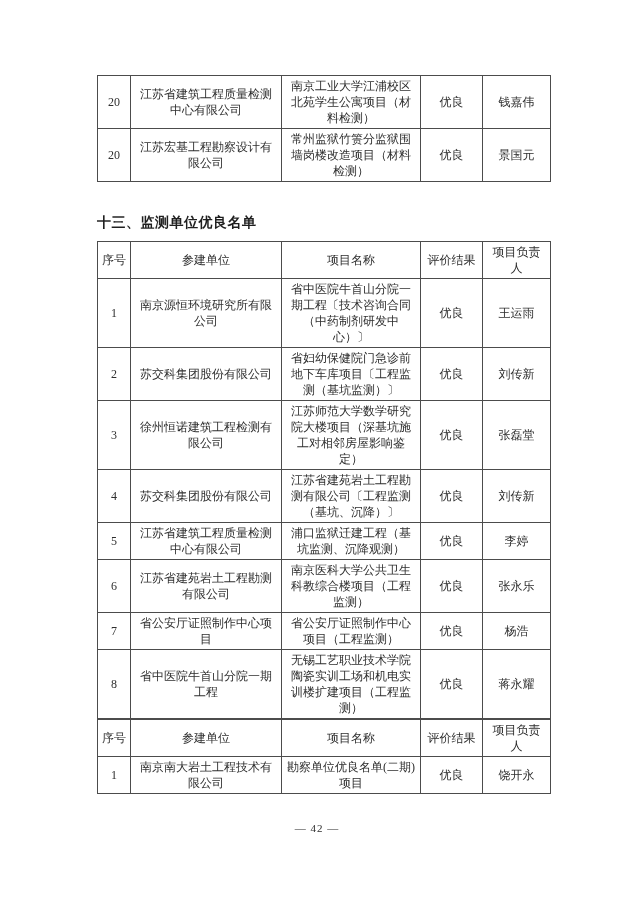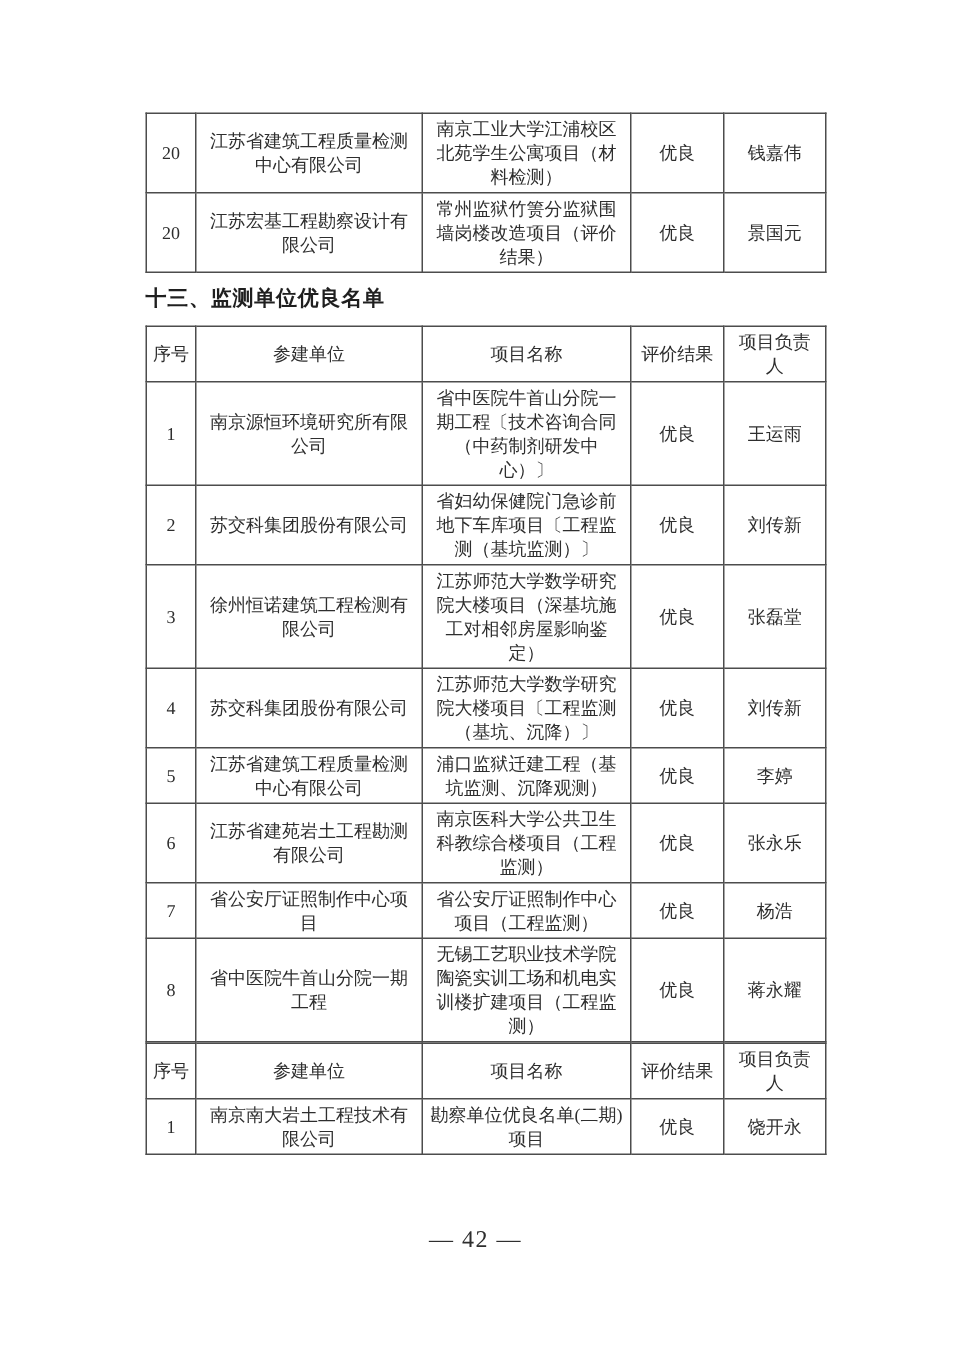--- a/index.html
+++ b/index.html
@@ -23,24 +23,24 @@
   col.c-project{width:139px;}
   col.c-result{width:62px;}
   col.c-person{width:68px;}
   th.col-no{padding:2px 9px;}
   .section-heading{
     font-family:"Liberation Sans","DejaVu Sans",sans-serif;
     font-weight:700;font-size:14px;line-height:16px;color:#1f1f1f;
     margin:14px 0 11px 0;letter-spacing:0.5px;
   }
   .table-top{margin-bottom:0;}
-  .gap-a{margin-top:8px;}
+  .gap-a{margin-top:32px;}
   .page-footer{
-    width:440px;text-align:center;margin-top:48px;
-    font-size:16px;color:#2e2e2e;letter-spacing:1px;
+    width:440px;text-align:center;margin-top:28px;
+    font-size:11px;color:#2e2e2e;letter-spacing:1px;
   }
 </style>
 </head>
 <body>
 
 <div class="page">
 
   <table class="data-table table-top">
     <colgroup>
       <col class="c-no">
@@ -53,21 +53,21 @@
         <tr>
           <td class="col-no">20</td>
           <td class="col-unit">江苏省建筑工程质量检测中心有限公司</td>
           <td class="col-project">南京工业大学江浦校区北苑学生公寓项目（材料检测）</td>
           <td class="col-result">优良</td>
           <td class="col-person">钱嘉伟</td>
         </tr>
         <tr>
           <td class="col-no">20</td>
           <td class="col-unit">江苏宏基工程勘察设计有限公司</td>
-          <td class="col-project">常州监狱竹箦分监狱围墙岗楼改造项目（评价结果）</td>
+          <td class="col-project">常州监狱竹箦分监狱围墙岗楼改造项目（材料检测）</td>
           <td class="col-result">优良</td>
           <td class="col-person">景国元</td>
         </tr>
       </tbody>
   </table>
 
   <h2 class="section-heading gap-a">十三、监测单位优良名单</h2>
 
   <table class="data-table">
     <colgroup>
@@ -104,21 +104,21 @@
         <tr>
           <td class="col-no">3</td>
           <td class="col-unit">徐州恒诺建筑工程检测有限公司</td>
           <td class="col-project">江苏师范大学数学研究院大楼项目（深基坑施工对相邻房屋影响鉴定）</td>
           <td class="col-result">优良</td>
           <td class="col-person">张磊堂</td>
         </tr>
         <tr>
           <td class="col-no">4</td>
           <td class="col-unit">苏交科集团股份有限公司</td>
-          <td class="col-project">江苏师范大学数学研究院大楼项目〔工程监测（基坑、沉降）〕</td>
+          <td class="col-project">江苏省建苑岩土工程勘测有限公司〔工程监测（基坑、沉降）〕</td>
           <td class="col-result">优良</td>
           <td class="col-person">刘传新</td>
         </tr>
         <tr>
           <td class="col-no">5</td>
           <td class="col-unit">江苏省建筑工程质量检测中心有限公司</td>
           <td class="col-project">浦口监狱迁建工程（基坑监测、沉降观测）</td>
           <td class="col-result">优良</td>
           <td class="col-person">李婷</td>
         </tr>

